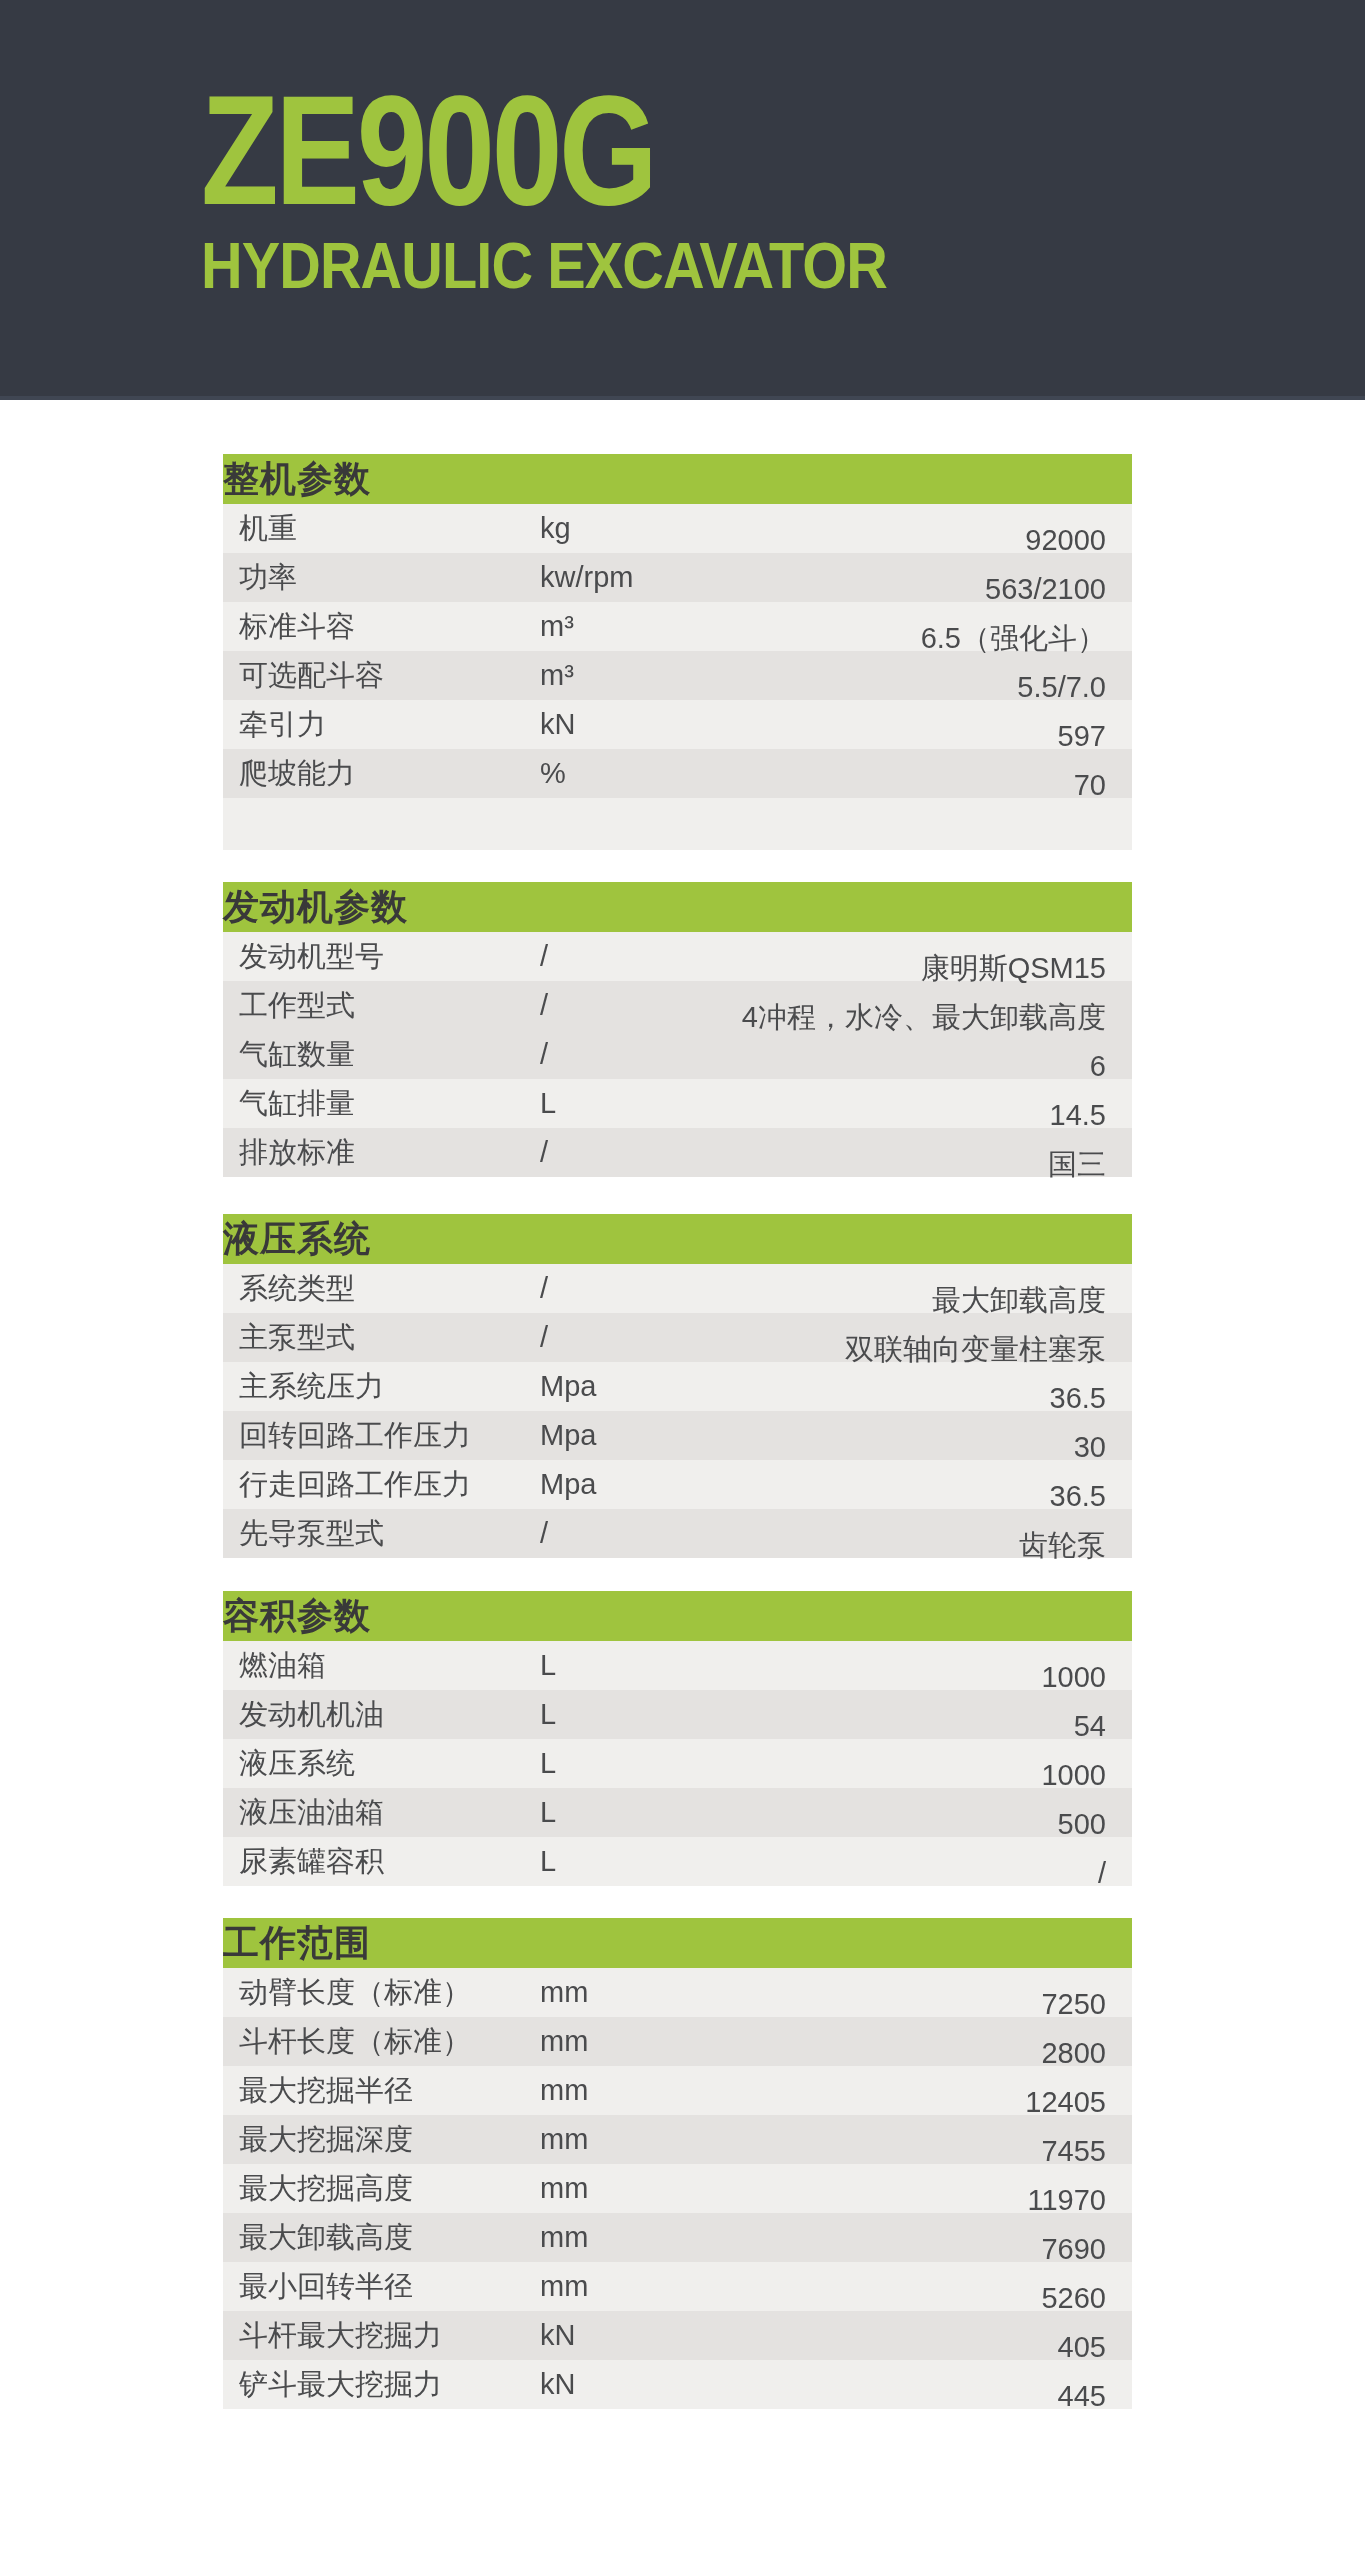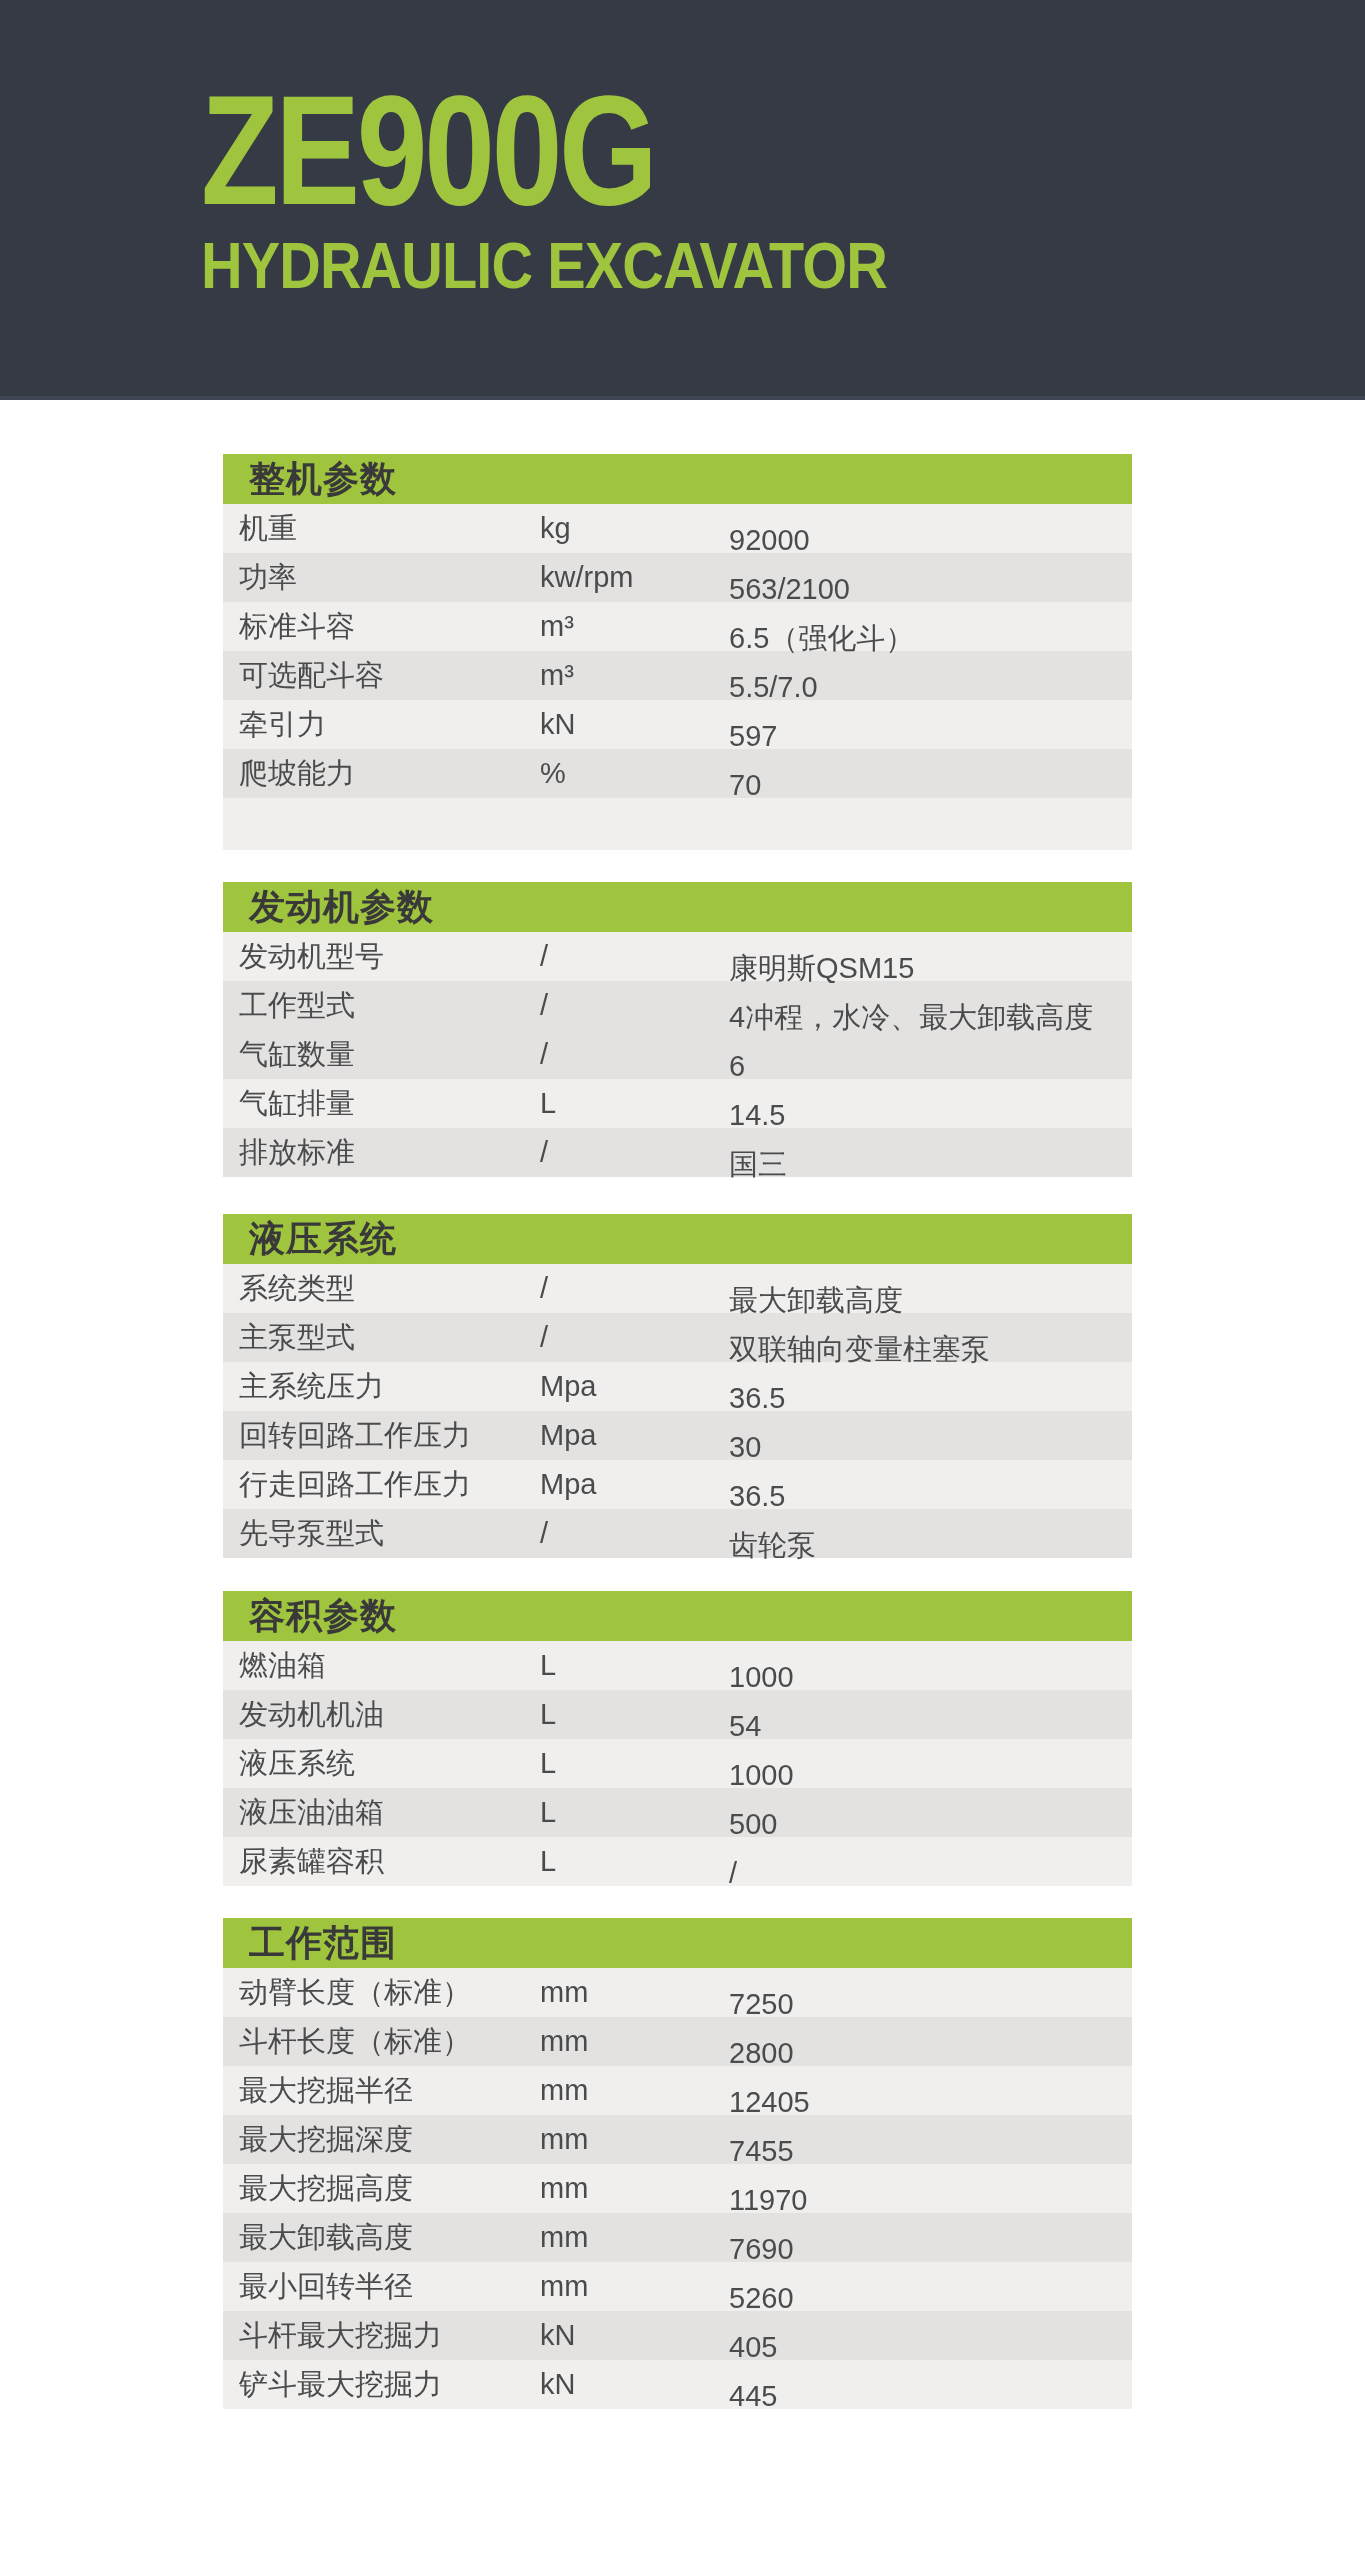--- a/index.html
+++ b/index.html
@@ -57,21 +57,20 @@
   .spec-table:nth-of-type(2) { margin-top: 32px; }
   .spec-table:nth-of-type(3) { margin-top: 37px; }
   .spec-table:nth-of-type(4) { margin-top: 33px; }
   .spec-table:nth-of-type(5) { margin-top: 32px; }
 
   .table-head {
     height: 50px;
     background: var(--accent);
     display: flex;
     align-items: center;
-    padding-left: 26px;
   }
   .table-title-text {
     font-size: 36px;
     font-weight: bold;
     color: var(--title-text);
     letter-spacing: 1px;
   }
 
   .row {
     display: flex;
@@ -79,21 +78,21 @@
     height: 49px;
     font-size: 29px;
     color: var(--text);
   }
   .row.light { background: var(--row-light); }
   .row.dark  { background: var(--row-dark); }
   .row.empty { height: 52px; }
 
   .cell.label { width: 317px; padding-left: 16px; flex: none; white-space: nowrap; }
   .cell.unit  { width: 189px; flex: none; white-space: nowrap; }
-  .cell.value { flex: 1; white-space: nowrap; margin-top: 24px; }
+  .cell.value { flex: 1; text-align: right; padding-right: 26px; white-space: nowrap; margin-top: 24px; }
 </style>
 </head>
 <body>
 
 <div class="page">
   <header class="banner">
     <div class="logo">
       <div class="logo-model">ZE900G</div>
       <div class="logo-sub">HYDRAULIC EXCAVATOR</div>
     </div>

